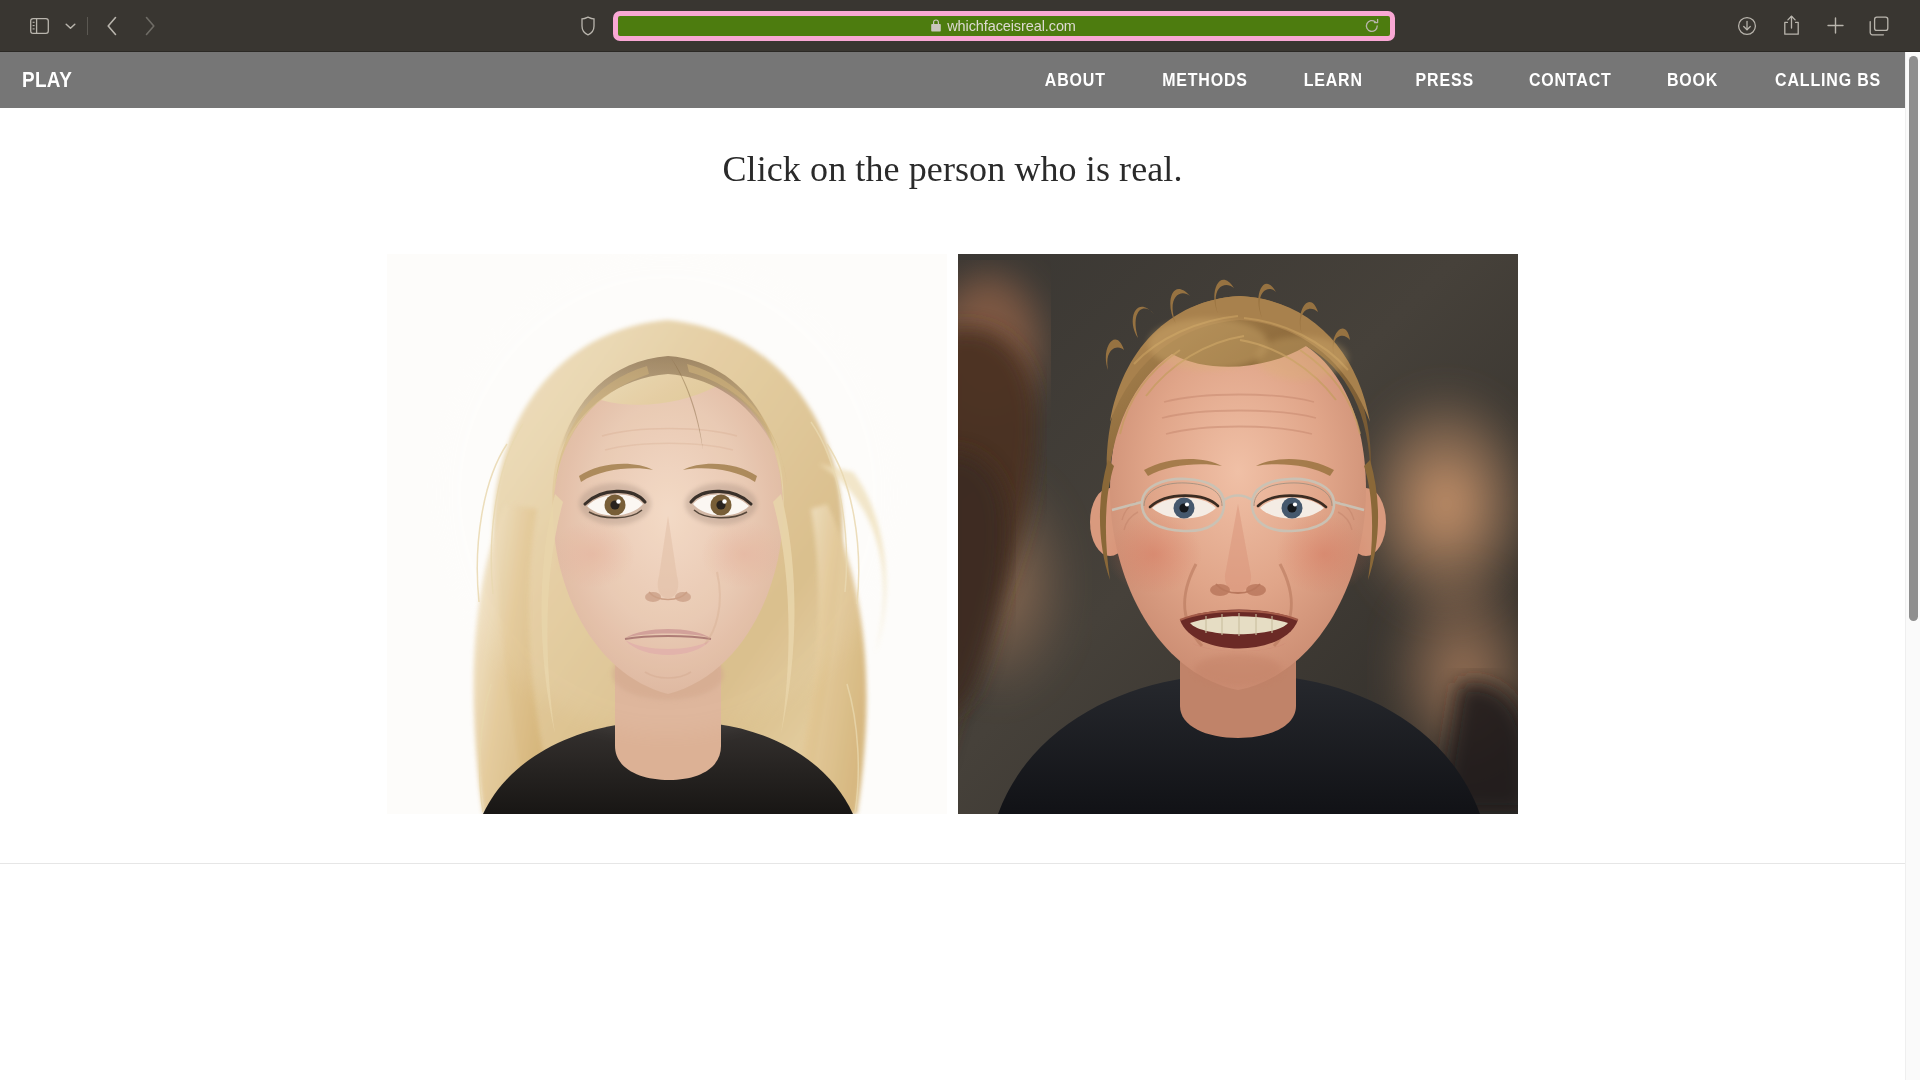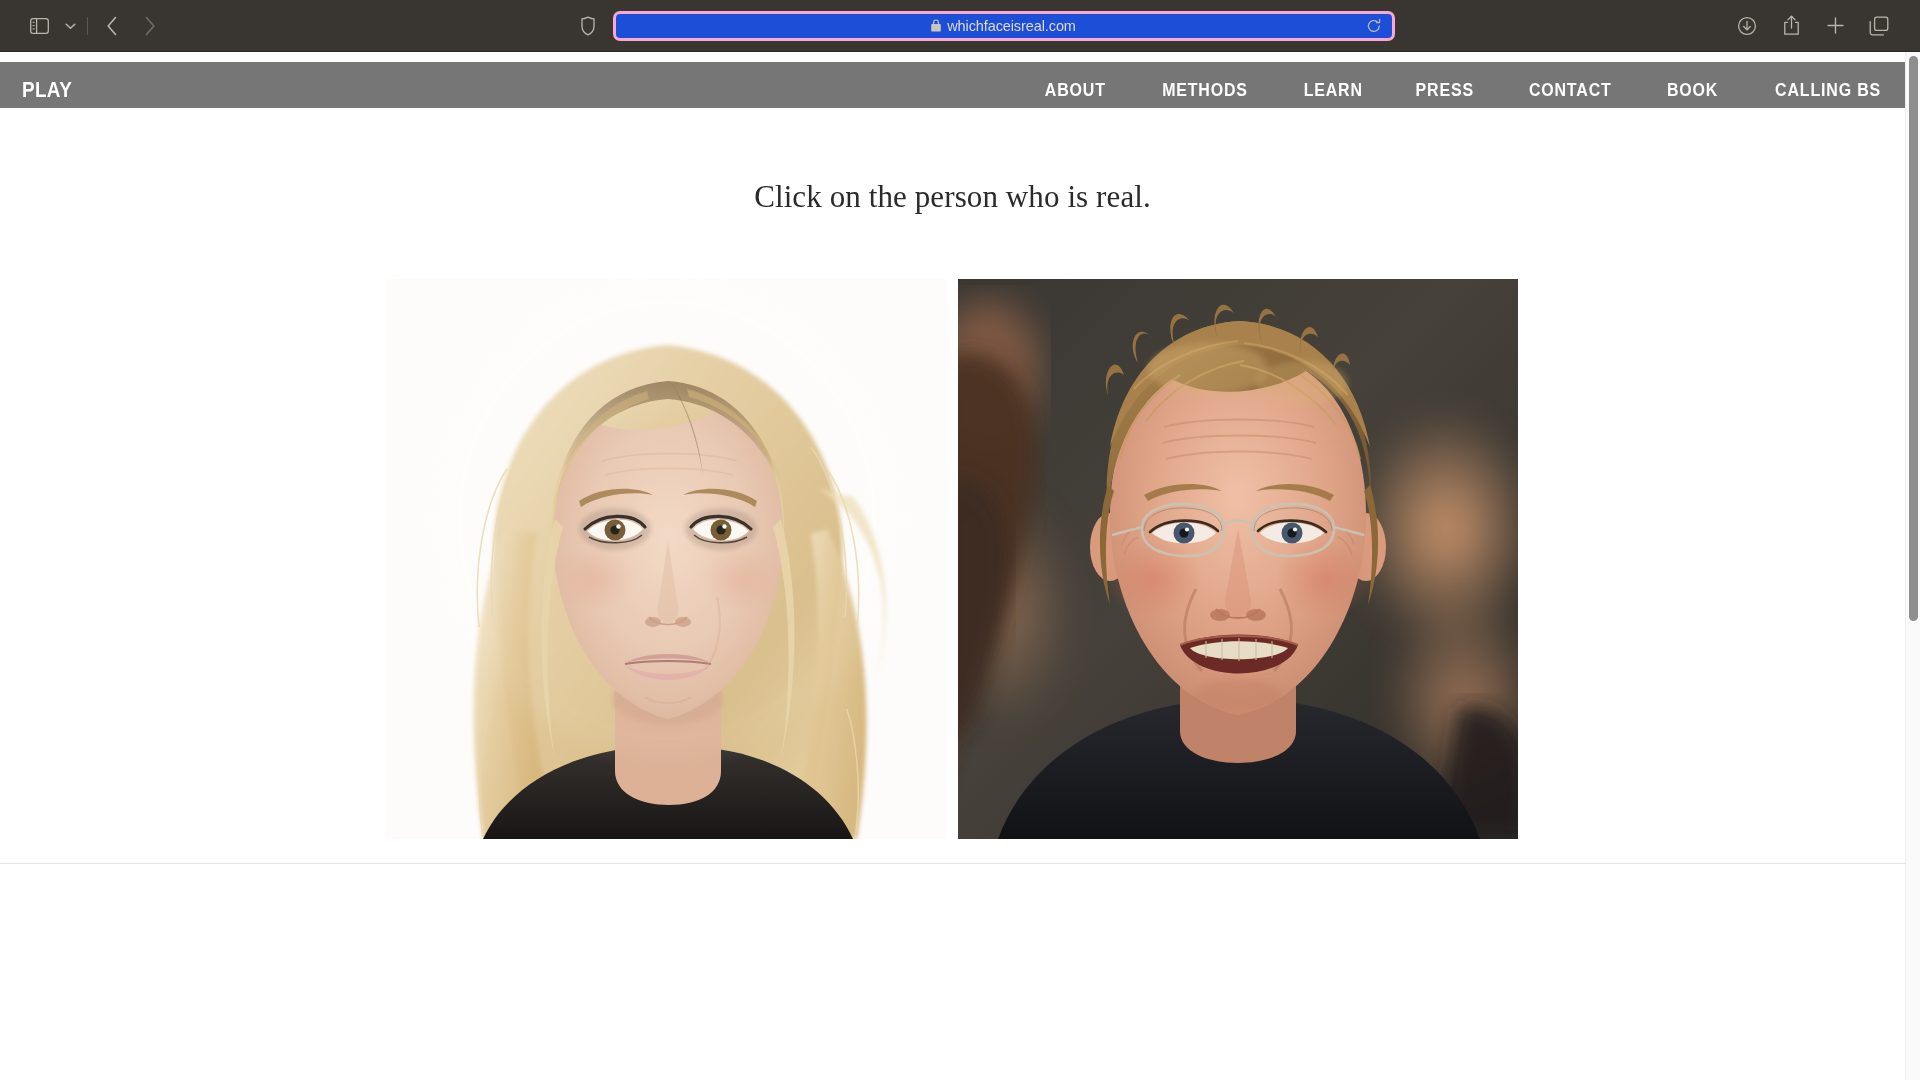--- a/index.html
+++ b/index.html
@@ -70,23 +70,23 @@
     height: 26px;
     display: flex;
     align-items: center;
     justify-content: center;
     color: #b9b5ad;
   }
 
   .urlbar {
     width: 782px;
     height: 30px;
-    border: 3px solid #f9a8d4;
+    border: 5px solid #f9a8d4;
     border-radius: 7px;
-    background: #1d4ed8;
+    background: #4d7c0f;
     display: flex;
     align-items: center;
     justify-content: center;
     position: relative;
     box-sizing: border-box;
   }
 
   .url-inner {
     display: flex;
     align-items: center;
@@ -128,21 +128,21 @@
     display: flex;
     align-items: center;
     justify-content: center;
     width: 26px;
     height: 26px;
   }
 
   
   .site-nav {
     position: absolute;
-    top: 62px;
+    top: 52px;
     left: 0;
     width: 1920px;
     height: 56px;
     background: #767676;
     display: flex;
     align-items: center;
     box-sizing: border-box;
     padding: 0 0 0 22px;
   }
 
@@ -183,23 +183,23 @@
     left: 0;
     width: 1905px;
     height: 972px;
     background: #ffffff;
     overflow: hidden;
   }
 
   .prompt {
     text-align: center;
     font-family: "Liberation Serif", serif;
-    font-size: 31px;
+    font-size: 36px;
     color: #2a2a2a;
-    margin-top: 71px;
+    margin-top: 40px;
     letter-spacing: 0.1px;
   }
 
   .faces-row {
     display: flex;
     justify-content: center;
     align-items: flex-start;
     gap: 11px;
     margin-top: 64px;
   }

